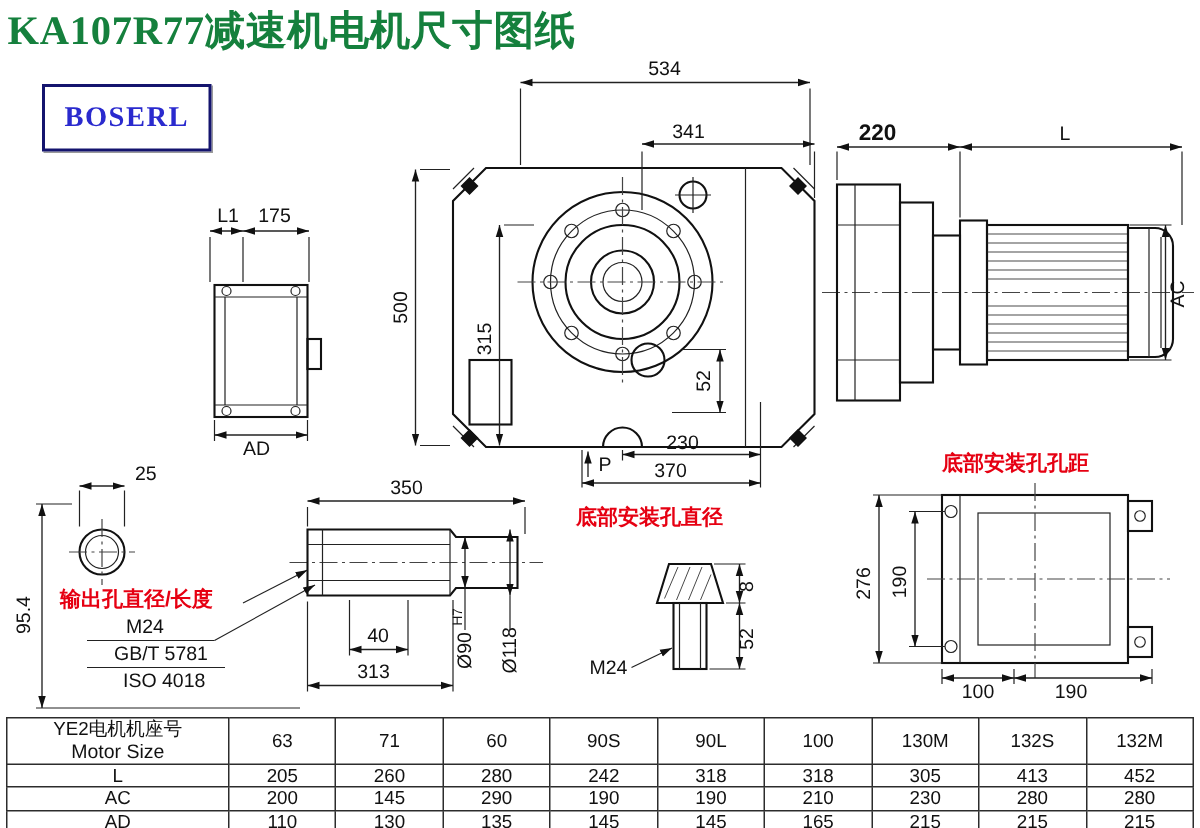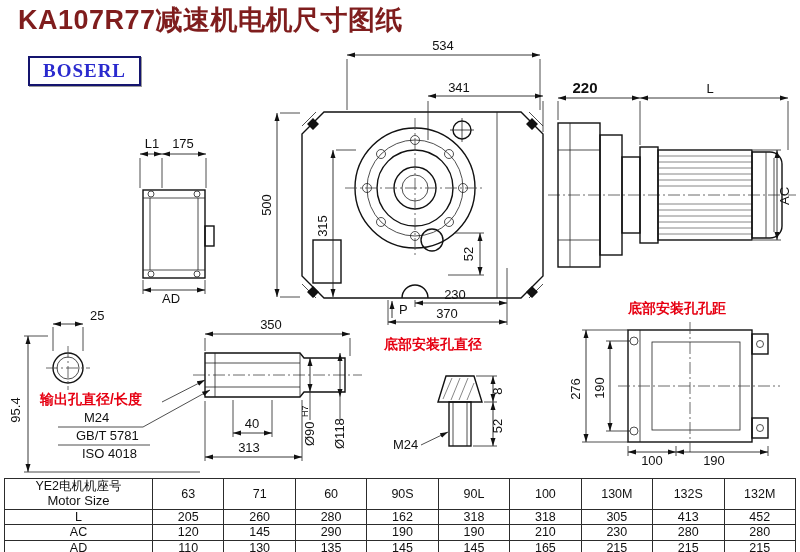--- a/index.html
+++ b/index.html
@@ -1,19 +1,19 @@
 <!DOCTYPE html>
 <html><head>
 <meta charset="utf-8">
 <style>
   * { margin:0; padding:0; box-sizing:border-box; }
   html,body { width:800px; height:552px; background:#fff; font-family:"Liberation Sans",sans-serif; }
   .page { position:relative; width:800px; height:552px; background:#fff; overflow:hidden; }
-  .title { position:absolute; left:18px; top:2px; font-size:27px; font-weight:bold; color:#7f1d1d; letter-spacing:.5px; white-space:nowrap; }
-  .logo { position:absolute; left:28px; top:56px; width:113px; height:30px; border:2px solid #14146e;
+  .title { position:absolute; left:5px; top:2px; font-size:27px; font-weight:bold; color:#15803d; letter-spacing:.5px; white-space:nowrap;font-family:Liberation Serif, serif; }
+  .logo { position:absolute; left:28px; top:56px; width:113px; height:45px; border:2px solid #14146e;
           box-shadow:1px 1px 0 #9a9a9a; display:flex; align-items:center; justify-content:center;
           font-family:"Liberation Serif",serif; font-weight:bold; font-size:19px; color:#2a2ace; letter-spacing:1px; background:#fff; }
   svg.draw { position:absolute; left:0; top:0; }
   svg text { font-family:"Liberation Sans",sans-serif; fill:#111; }
   .dim  { font-size:13px; }
   .mid  { text-anchor:middle; }
   .dimb { font-size:15px; font-weight:bold; }
   .red  { font-size:14px; font-weight:bold; fill:#e60012; }
   .sup  { font-size:9px; }
   .ol  { stroke:#111; stroke-width:1.4; fill:none; }
@@ -233,30 +233,30 @@
       <td>100</td>
       <td>130M</td>
       <td>132S</td>
       <td>132M</td>
     </tr>
     <tr>
       <td>L</td>
       <td>205</td>
       <td>260</td>
       <td>280</td>
-      <td>162</td>
+      <td>242</td>
       <td>318</td>
       <td>318</td>
       <td>305</td>
       <td>413</td>
       <td>452</td>
     </tr>
     <tr>
       <td>AC</td>
-      <td>120</td>
+      <td>200</td>
       <td>145</td>
       <td>290</td>
       <td>190</td>
       <td>190</td>
       <td>210</td>
       <td>230</td>
       <td>280</td>
       <td>280</td>
     </tr>
     <tr>

